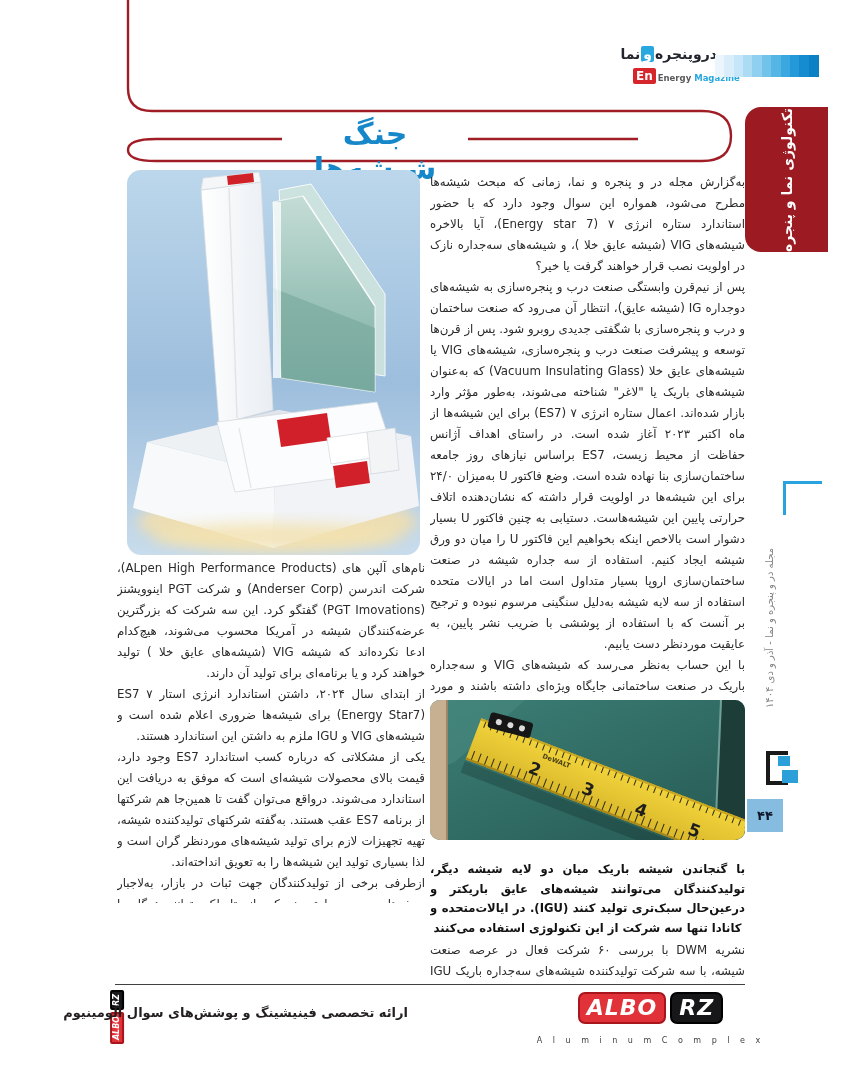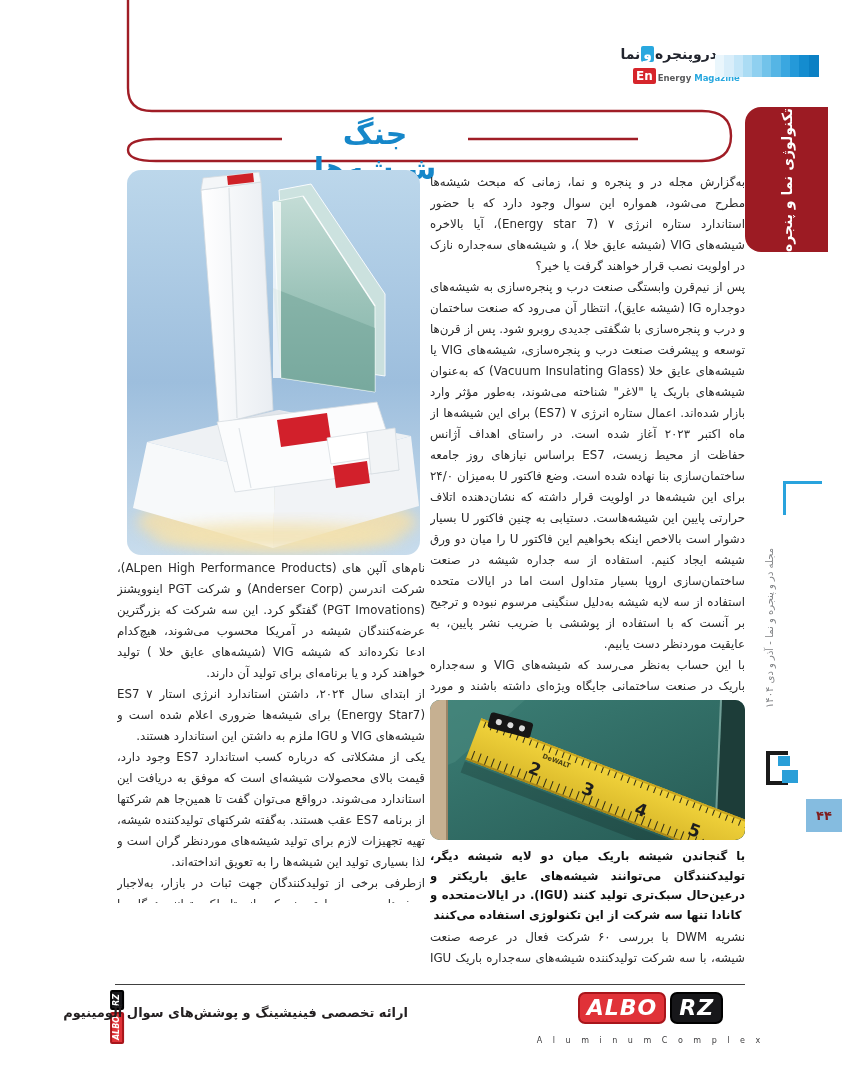--- a/index.html
+++ b/index.html
@@ -30,42 +30,42 @@
       white-space:nowrap;color:#fff;font-weight:bold;font-size:14px;direction:rtl;}
   
   .window-photo{position:absolute;left:127px;top:170px;width:293px;height:385px;border-radius:14px;
       overflow:hidden;}
   .tape-photo{width:315px;height:140px;border-radius:10px;overflow:hidden;margin-top:4px;}
   
   .col{position:absolute;direction:rtl;text-align:justify;font-size:11.8px;line-height:21px;color:#2a2a2a;}
   .col p{margin:0;}
   .right-col{left:430px;top:172px;width:315px;}
   .rc-text{height:524px;overflow:hidden;}
-  .photo-caption{margin-top:7px;height:80px;overflow:hidden;font-weight:bold;color:#121212;
+  .photo-caption{margin-top:20px;height:80px;overflow:hidden;font-weight:bold;color:#121212;
       font-size:11.6px;line-height:19.5px;text-align:justify;text-align-last:center;}
   .dwm-par{margin-top:22px;height:46px;overflow:hidden;}
   .left-col{left:117px;top:558px;width:308px;}
   .lc-text{height:345px;overflow:hidden;}
   .subhead-row{display:flex;align-items:center;gap:8px;margin-top:12px;}
   .subhead-rule{flex:0 0 92px;height:2.2px;background:#4d4d4d;}
   .subhead-txt{font-size:13px;font-weight:bold;color:#1687c9;white-space:nowrap;}
   .lc-last{margin-top:9px;height:46px;overflow:hidden;}
   
   .corner-bracket{position:absolute;left:783px;top:481px;width:39px;height:34px;
       border-top:3px solid #29a3dd;border-left:3px solid #29a3dd;}
   .side-date{position:absolute;left:651px;top:621px;width:240px;height:14px;
       transform:rotate(-90deg);color:#808285;font-size:10px;text-align:center;
       white-space:nowrap;direction:rtl;}
   .nav-icon{position:absolute;left:764px;top:746px;width:42px;height:46px;}
   .nav-icon .brk{position:absolute;left:2px;top:5px;width:22px;height:34px;
       border:4px solid #1a1a1a;border-right:none;}
   .nav-icon .sq1{position:absolute;left:14px;top:10px;width:12px;height:10px;background:#2a9fd8;}
   .nav-icon .sq2{position:absolute;left:18px;top:24px;width:16px;height:13px;background:#2a9fd8;}
-  .page-badge{position:absolute;left:806px;top:799px;width:36px;height:33px;background:#85bce0;
-      display:flex;align-items:center;justify-content:center;font-size:13px;font-weight:bold;color:#7f1d1d;}
+  .page-badge{position:absolute;left:747px;top:799px;width:36px;height:33px;background:#85bce0;
+      display:flex;align-items:center;justify-content:center;font-size:13px;font-weight:bold;color:#0f172a;}
   
   .footer-rule{position:absolute;left:115px;top:984px;width:630px;border-top:1.6px solid #404040;}
   .footer-ad-text{position:absolute;left:158px;top:1005px;width:250px;direction:rtl;text-align:center;
       font-size:13px;font-weight:bold;color:#231f20;white-space:nowrap;}
   .alborz{position:absolute;left:543px;top:992px;width:215px;display:flex;flex-direction:column;align-items:center;}
   .alborz-boxes{display:flex;gap:4px;direction:ltr;}
   .ab-box{font-weight:800;font-style:italic;font-size:22px;line-height:26px;padding:1px 7px;
       border-radius:7px;color:#fff;letter-spacing:1px;font-family:"DejaVu Sans",sans-serif;}
   .ab-red{background:#e03238;border:2px solid #a8151b;}
   .ab-black{background:#17171a;border:2px solid #000;}

